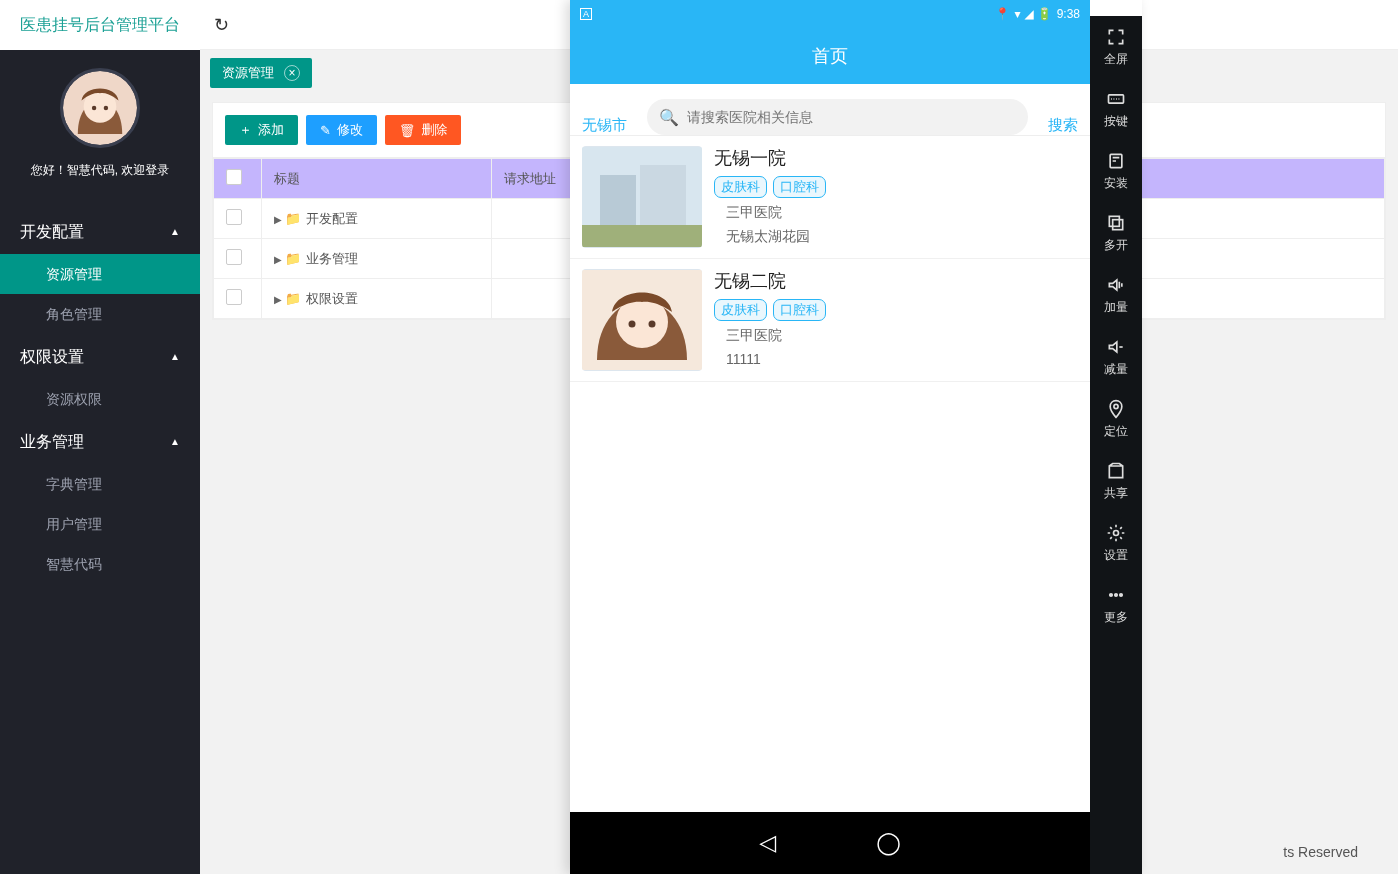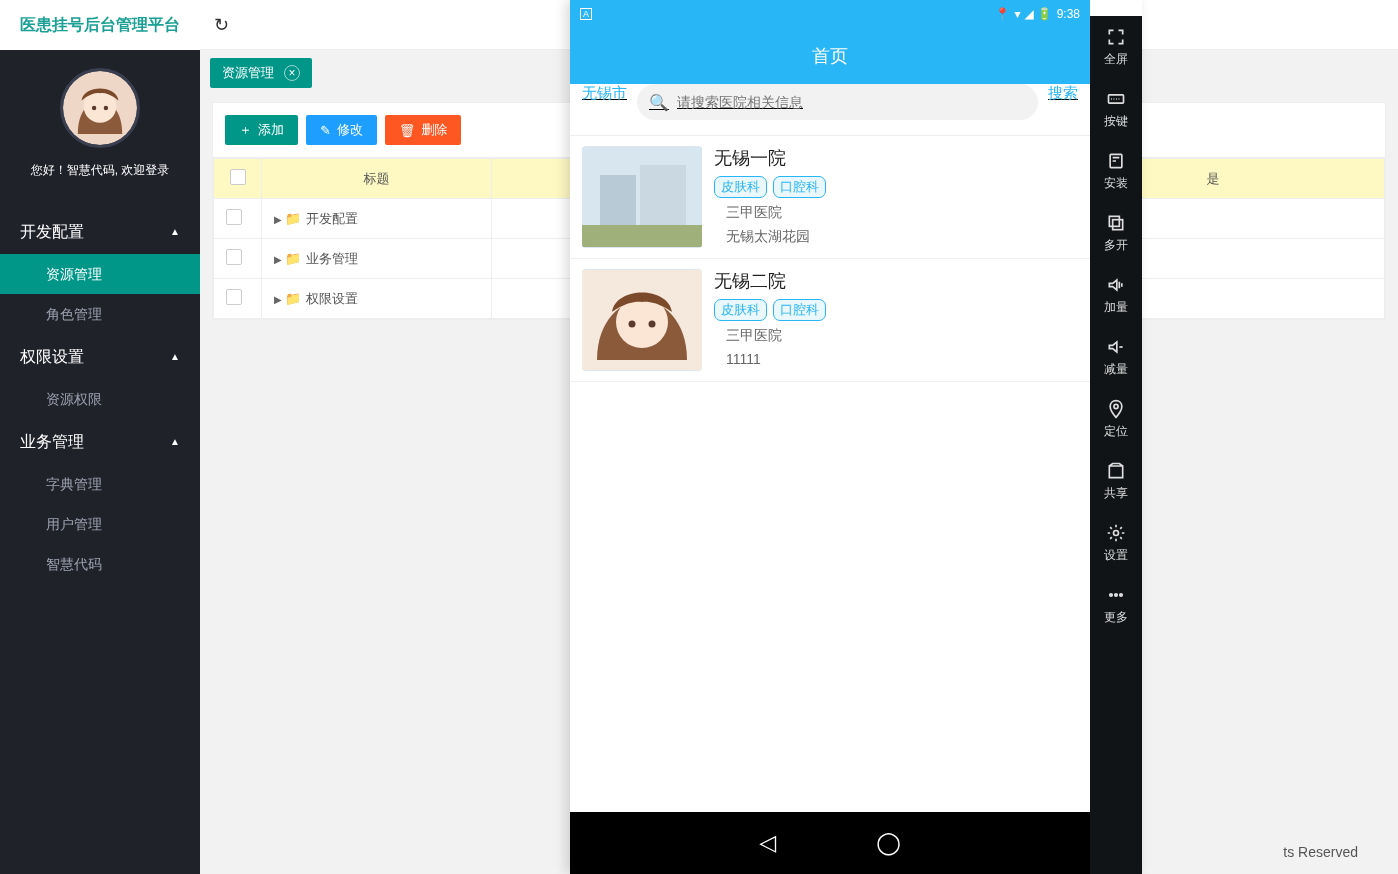--- a/index.html
+++ b/index.html
@@ -1,21 +1,21 @@
 <!DOCTYPE html>
 <html><head>
 <meta charset="utf-8">
 <style>
 * { margin: 0; padding: 0; box-sizing: border-box; font-family: "Microsoft YaHei", Arial, sans-serif; }
 body { width: 1398px; height: 874px; overflow: hidden; position: relative; background: #f5f5f5; }
 
 
 .admin-wrap { position: absolute; inset: 0; display: flex; }
 .sidebar { width: 200px; background: #20222a; color: #c5c7cf; display: flex; flex-direction: column; }
-.brand { height: 50px; background: #fff; color: #1aa094; display: flex; align-items: center; justify-content: center; font-size: 16px; font-weight: 700; }
+.brand { height: 50px; background: #fff; color: #1aa094; display: flex; align-items: center; justify-content: center; font-size: 16px; font-weight: 400; }
 .avatar-area { padding: 18px 0 10px; text-align: center; }
 .avatar { width: 80px; height: 80px; border-radius: 50%; overflow: hidden; display: inline-block; background: #3a3f4f; border: 3px solid #3a3f4f; }
 .avatar svg { width: 100%; height: 100%; }
 .welcome { font-size: 12px; color: #fff; margin: 10px 0 20px; }
 .nav { flex: 1; }
 .nav-group-title { height: 45px; line-height: 45px; padding: 0 20px; color: #fff; display: flex; justify-content: space-between; align-items: center; cursor: pointer; }
 .nav-item { height: 40px; line-height: 40px; padding-left: 46px; color: #9ea3b1; cursor: pointer; font-size: 14px; }
 .nav-item.active { background: #009688; color: #fff; }
 .chev { font-size: 10px; }
 
@@ -26,41 +26,41 @@
 .tab { display: inline-flex; align-items: center; gap: 10px; background: #009688; color: #fff; height: 30px; padding: 0 12px; font-size: 13px; border-radius: 2px; }
 .tab-close { display:inline-block; width:16px; height:16px; line-height:14px; text-align:center; border:1px solid rgba(255,255,255,.6); border-radius:50%; font-size:12px; }
 .content { margin: 6px 12px; background: #fff; border: 1px solid #eee; }
 .toolbar { padding: 12px; display: flex; gap: 8px; border-bottom: 1px solid #eee; }
 .btn { display: inline-flex; align-items: center; gap: 6px; height: 30px; padding: 0 14px; font-size: 13px; color: #fff; border-radius: 2px; cursor: pointer; }
 .btn-add { background: #009688; }
 .btn-edit { background: #1e9fff; }
 .btn-del { background: #ff5722; }
 .table { width: 100%; border-collapse: collapse; font-size: 13px; color: #555; }
 .table th, .table td { border: 1px solid #eee; text-align: left; padding: 10px 12px; height: 39px; }
-.table th { background: #fef9c3; font-weight: 500; text-align: center; }
+.table th { background: #c4b5fd; font-weight: 500; }
 .chkcell { width: 48px; text-align: center; }
 .chk { display:inline-block; width:16px; height:16px; border:1px solid #ccc; background:#fff; border-radius:2px; }
 .folder { color: #f6a821; margin: 0 4px 0 0; }
 .caret { color:#666; margin-right:4px; font-size:10px; }
 .col-title { width: 230px; }
 .col-url { width: 300px; }
 .col-cat { width: 160px; }
 .col-sort { width: 90px; text-align:center; }
 .tag { display:inline-block; background:#009688; color:#fff; font-size:12px; padding:1px 6px; border-radius:2px; }
 
 .footer { position:absolute; bottom:14px; right:40px; font-size:14px; color:#555; }
 
 
 .emulator { position: absolute; left: 570px; top: 0; display: flex; height: 874px; box-shadow: -4px 0 12px rgba(0,0,0,.15); }
 .device { width: 520px; background: #fff; display:flex; flex-direction:column; }
 .statusbar { height: 28px; background: #29b6f6; color:#fff; display:flex; align-items:center; justify-content:space-between; padding:0 10px; font-size:12px; }
 .sb-left { display:flex; gap:4px; align-items:center; }
 .sb-right { display:flex; gap:4px; align-items:center; }
 .appbar { height: 56px; background:#29b6f6; color:#fff; display:flex; align-items:center; justify-content:center; font-size:18px; }
-.searchrow { height: 52px; display:flex; align-items:flex-start; padding:0 12px; gap:10px; border-bottom:1px solid #eee;text-decoration:underline; }
+.searchrow { height: 52px; display:flex; align-items:flex-end; padding:0 12px; gap:20px; border-bottom:1px solid #eee; }
 .city { color:#29b6f6; font-size:15px; }
 .searchbox { flex:1; height:36px; background:#f2f2f2; border-radius:18px; display:flex; align-items:center; padding:0 12px; gap:8px; }
 .searchbox input { border:none; background:transparent; outline:none; font-size:14px; width:100%; color:#999; }
 .search-go { color:#29b6f6; font-size:15px; }
 .hlist { flex:1; }
 .card { display:flex; gap:12px; padding:10px 12px; border-bottom:1px solid #f0f0f0; }
 .card-img { width:120px; height:102px; border-radius:4px; overflow:hidden; background:#dde6ee; display:flex; align-items:center; justify-content:center; }
 .card-img svg { width:100%; height:100%; }
 .card-body { flex:1; display:flex; flex-direction:column; gap:6px; }
 .card-title { font-size:18px; color:#222; }

